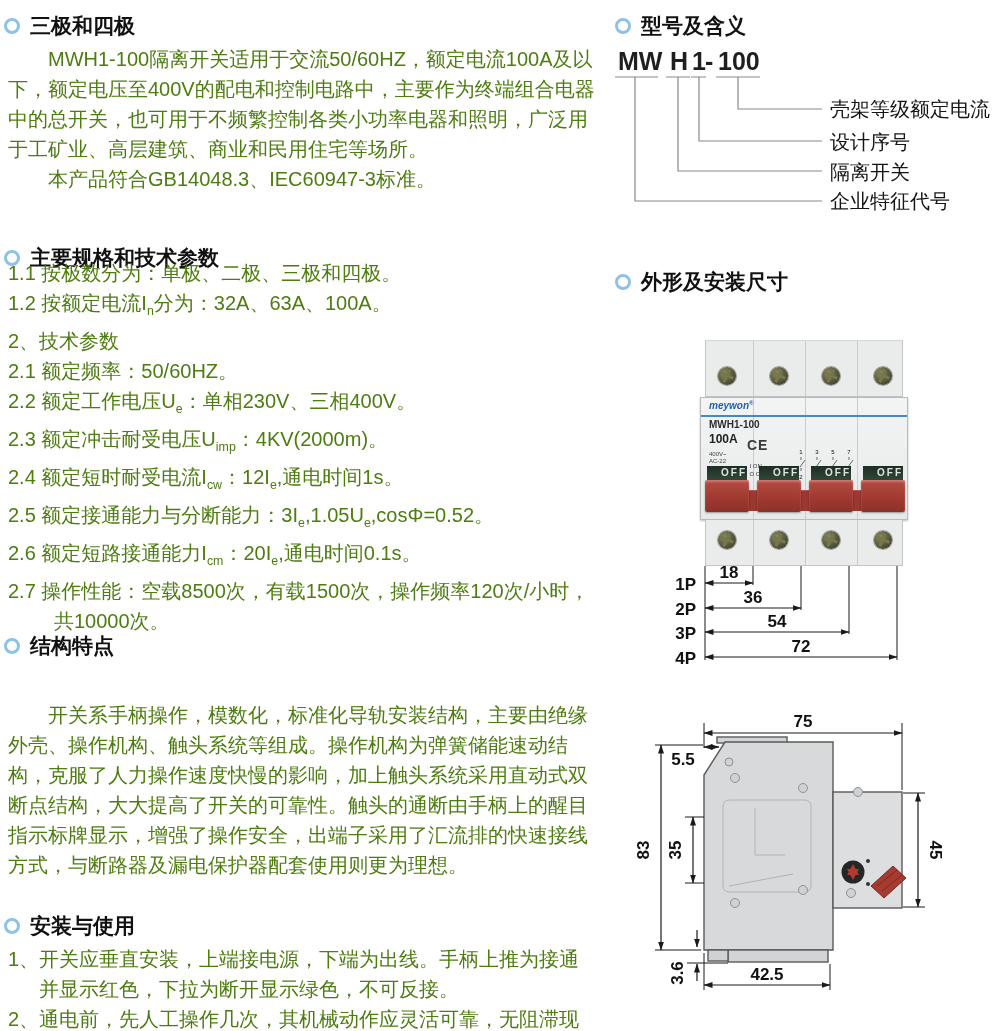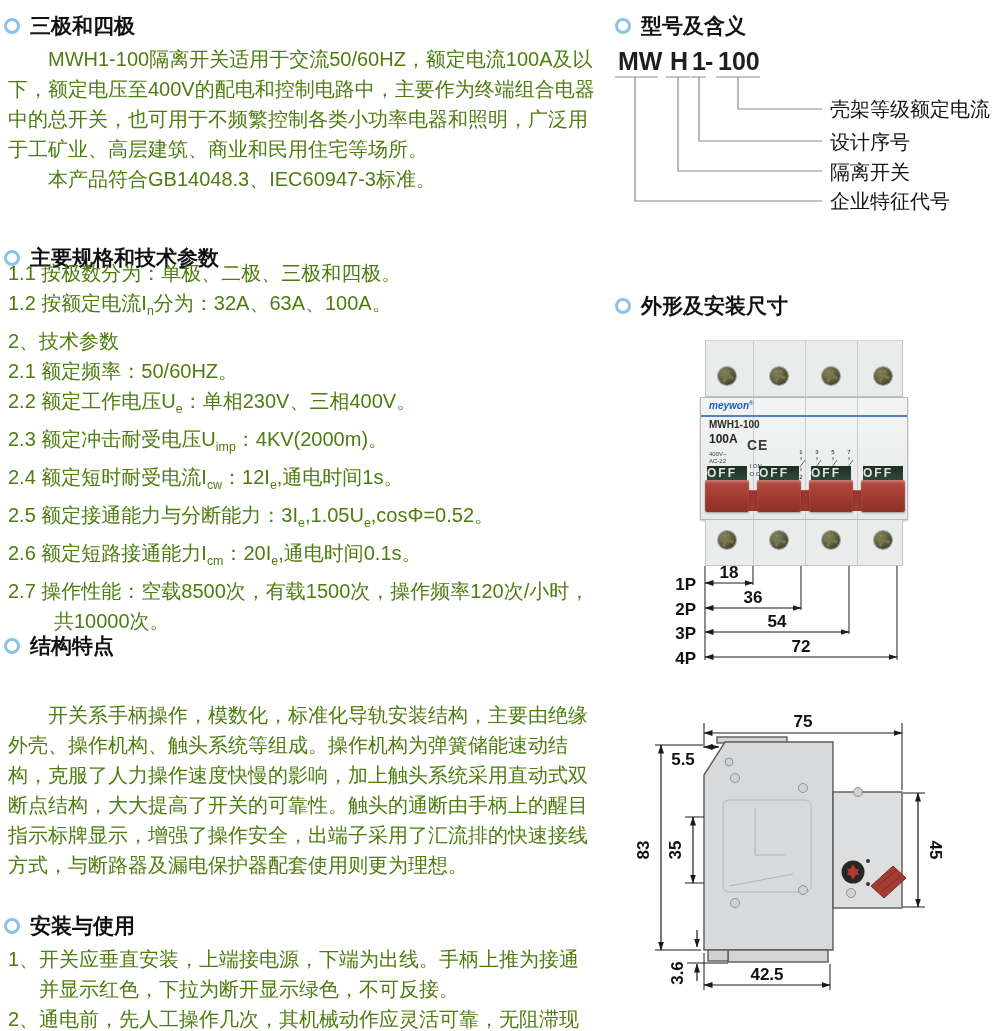--- a/index.html
+++ b/index.html
@@ -47,21 +47,21 @@
   .ph-brand sup { font-size:6px; }
   .ph-rule { position:absolute; left:0; right:0; top:17px; height:2px; background:#4a86c4; }
   .ph-model { position:absolute; left:8px; top:21px; font-size:10px; font-weight:bold; color:#2b2b2b; }
   .ph-amp   { position:absolute; left:8px; top:34px; font-size:12px; font-weight:bold; color:#222; }
   .ph-ce    { position:absolute; left:46px; top:39px; font-size:14px; font-weight:bold; color:#3a3a3a; letter-spacing:1px; }
   .ph-small { position:absolute; left:8px; top:53px; font-size:6px; line-height:7px; color:#3f3f3f; white-space:nowrap; }
   .ph-onoff { position:absolute; left:42px; top:64px; font-size:6px; line-height:8px; color:#333; white-space:nowrap; }
   .ph-onoff .ud { float:left; font-size:11px; line-height:16px; margin-right:1px; }
   .off-win { position:absolute; top:68px; width:40px; height:14px;
              background:linear-gradient(#1d2d23,#31483a); color:#dde3dd;
-             font-size:12px; font-weight:bold; letter-spacing:2px; text-align:left; line-height:14px; }
+             font-size:10px; font-weight:bold; letter-spacing:2px; text-align:right; line-height:14px; }
   .handle { position:absolute; top:82px; width:44px; height:32px; z-index:2;
             background:linear-gradient(180deg,#b54c41 0%,#a03a30 55%,#8c3128 100%);
             border-radius:2px; box-shadow:inset 0 2px 2px rgba(255,255,255,.25), 0 1px 2px rgba(0,0,0,.35); }
   .hconn  { position:absolute; top:92px; width:18px; height:21px; z-index:1;
             background:#9c382f; border-radius:1px; box-shadow:inset 0 1px 1px rgba(255,255,255,.2); }
 </style>
 </head>
 <body>
 
 <svg width="0" height="0" style="position:absolute">
@@ -130,21 +130,21 @@
   <path class="mdl-line" d="M25,37 V161 H212"></path>
   <path class="mdl-line" d="M68,37 V131 H212"></path>
   <path class="mdl-line" d="M89,37 V101 H212"></path>
   <path class="mdl-line" d="M128,37 V69 H212"></path>
   <text class="lbl-txt" x="220" y="76">壳架等级额定电流</text>
   <text class="lbl-txt" x="220" y="109">设计序号</text>
   <text class="lbl-txt" x="220" y="139">隔离开关</text>
   <text class="lbl-txt" x="220" y="168">企业特征代号</text>
 </svg>
 
-<div class="sec-head" style="left:615px; top:292px;font-family:Liberation Serif, serif;">
+<div class="sec-head" style="left:615px; top:268px;font-family:Liberation Serif, serif;">
   <span class="ring"></span>
   <span>外形及安装尺寸</span>
 </div>
 
 <div class="photo">
   <div class="ph-strip ph-top">
     <span class="screw" style="left:12px; top:26px;"></span>
     <span class="screw" style="left:64px; top:26px;"></span>
     <span class="screw" style="left:116px; top:26px;"></span>
     <span class="screw" style="left:168px; top:26px;"></span>

